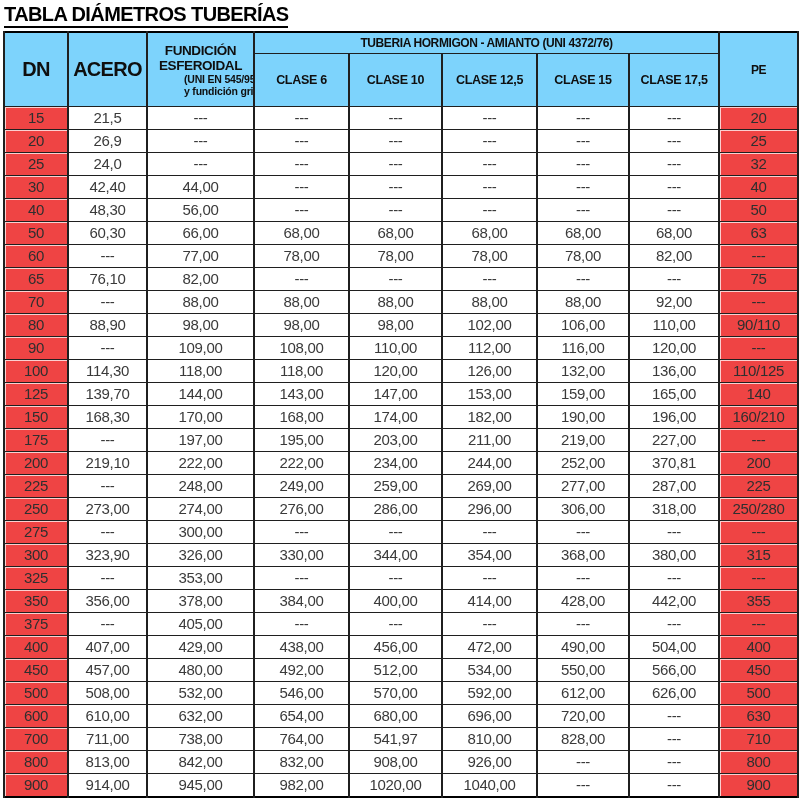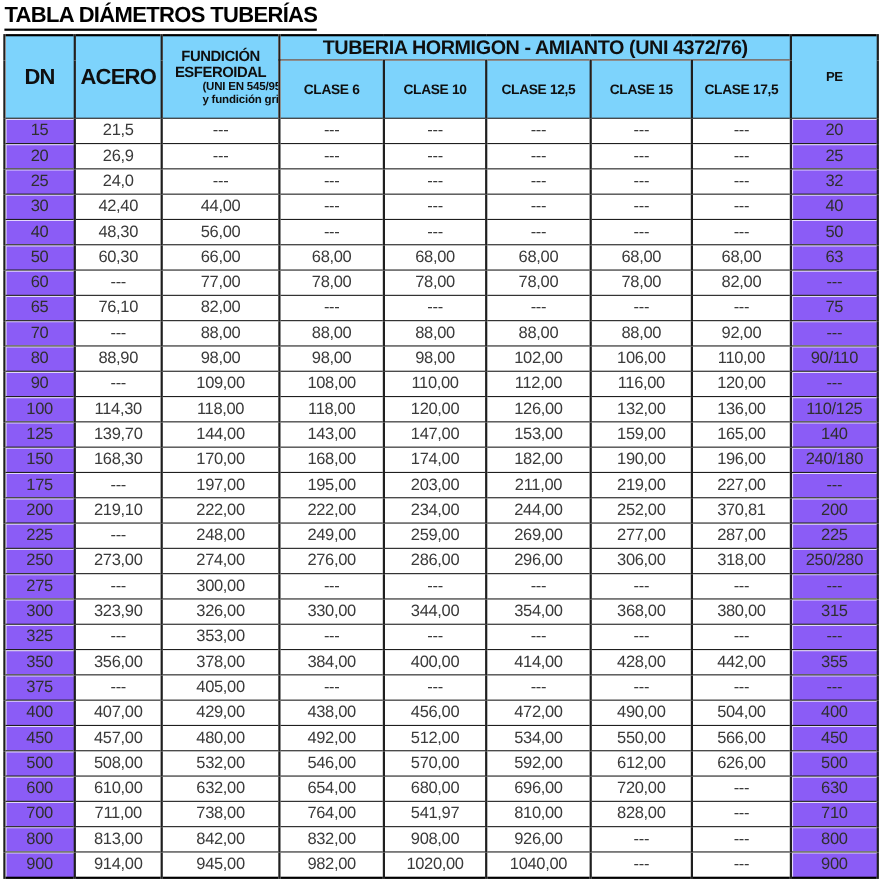--- a/index.html
+++ b/index.html
@@ -39,35 +39,35 @@
     padding: 0;
     overflow: hidden;
     white-space: nowrap;
   }
   .diam thead th {
     background: #7dd3fc;
     color: #0f0f0f;
     font-weight: bold;
   }
   th.big-h   { font-size: 20px; letter-spacing: -0.7px; }
-  th.group-h { font-size: 18px; letter-spacing: -0.4px; height: 20px; margin-top: 12px; }
+  th.group-h { font-size: 12px; letter-spacing: -0.4px; height: 20px; margin-top: 12px; }
   tr.sub-row th { font-size: 12.5px; letter-spacing: -0.3px; height: 52px; }
   th.pe-h    { font-size: 12px; letter-spacing: -0.4px; }
   th.fund-h .f1 { font-size: 13.5px; line-height: 15px; letter-spacing: -0.4px; }
   th.fund-h .f2 { font-size: 10.5px; line-height: 12px; letter-spacing: -0.2px; padding-left: 36px; }
   .diam tbody td {
     height: 22px;
     line-height: 22px;
     font-size: 15px;
     color: #3a3a3a;
     background: #ffffff;
     letter-spacing: -0.3px;
   }
   .diam tbody td.side {
-    background: #8b5cf6;
+    background: #ef4444;
     color: #2f2f2f;
     box-shadow: inset 1px 1px 0 rgba(255,255,255,0.75);
   }
 </style>
 </head>
 <body>
 
 <div class="page">
 
   <h1 class="title">TABLA DIÁMETROS TUBERÍAS</h1>
@@ -251,21 +251,21 @@
         </tr>
         <tr>
           <td class="side">150</td>
           <td>168,30</td>
           <td>170,00</td>
           <td>168,00</td>
           <td>174,00</td>
           <td>182,00</td>
           <td>190,00</td>
           <td>196,00</td>
-          <td class="side">240/180</td>
+          <td class="side">160/210</td>
         </tr>
         <tr>
           <td class="side">175</td>
           <td>---</td>
           <td>197,00</td>
           <td>195,00</td>
           <td>203,00</td>
           <td>211,00</td>
           <td>219,00</td>
           <td>227,00</td>

